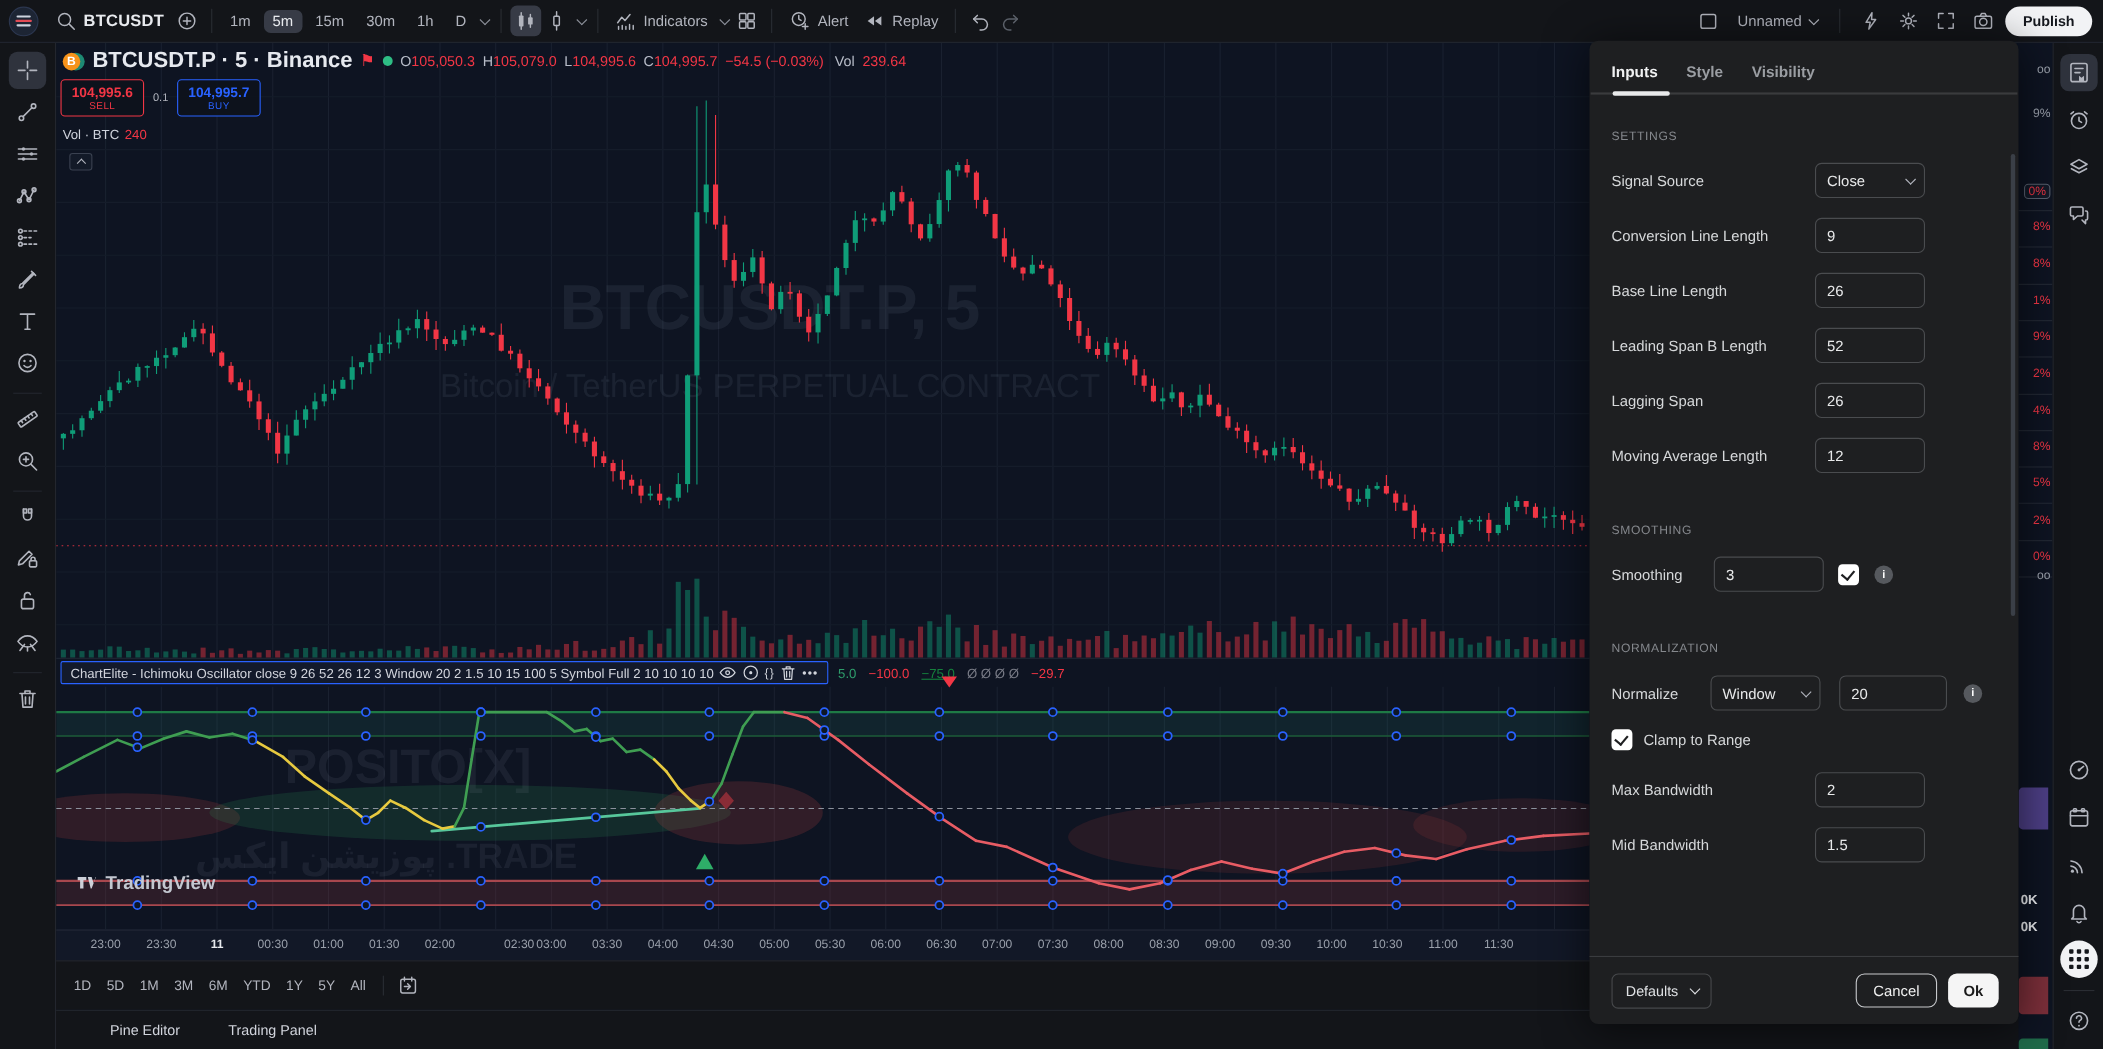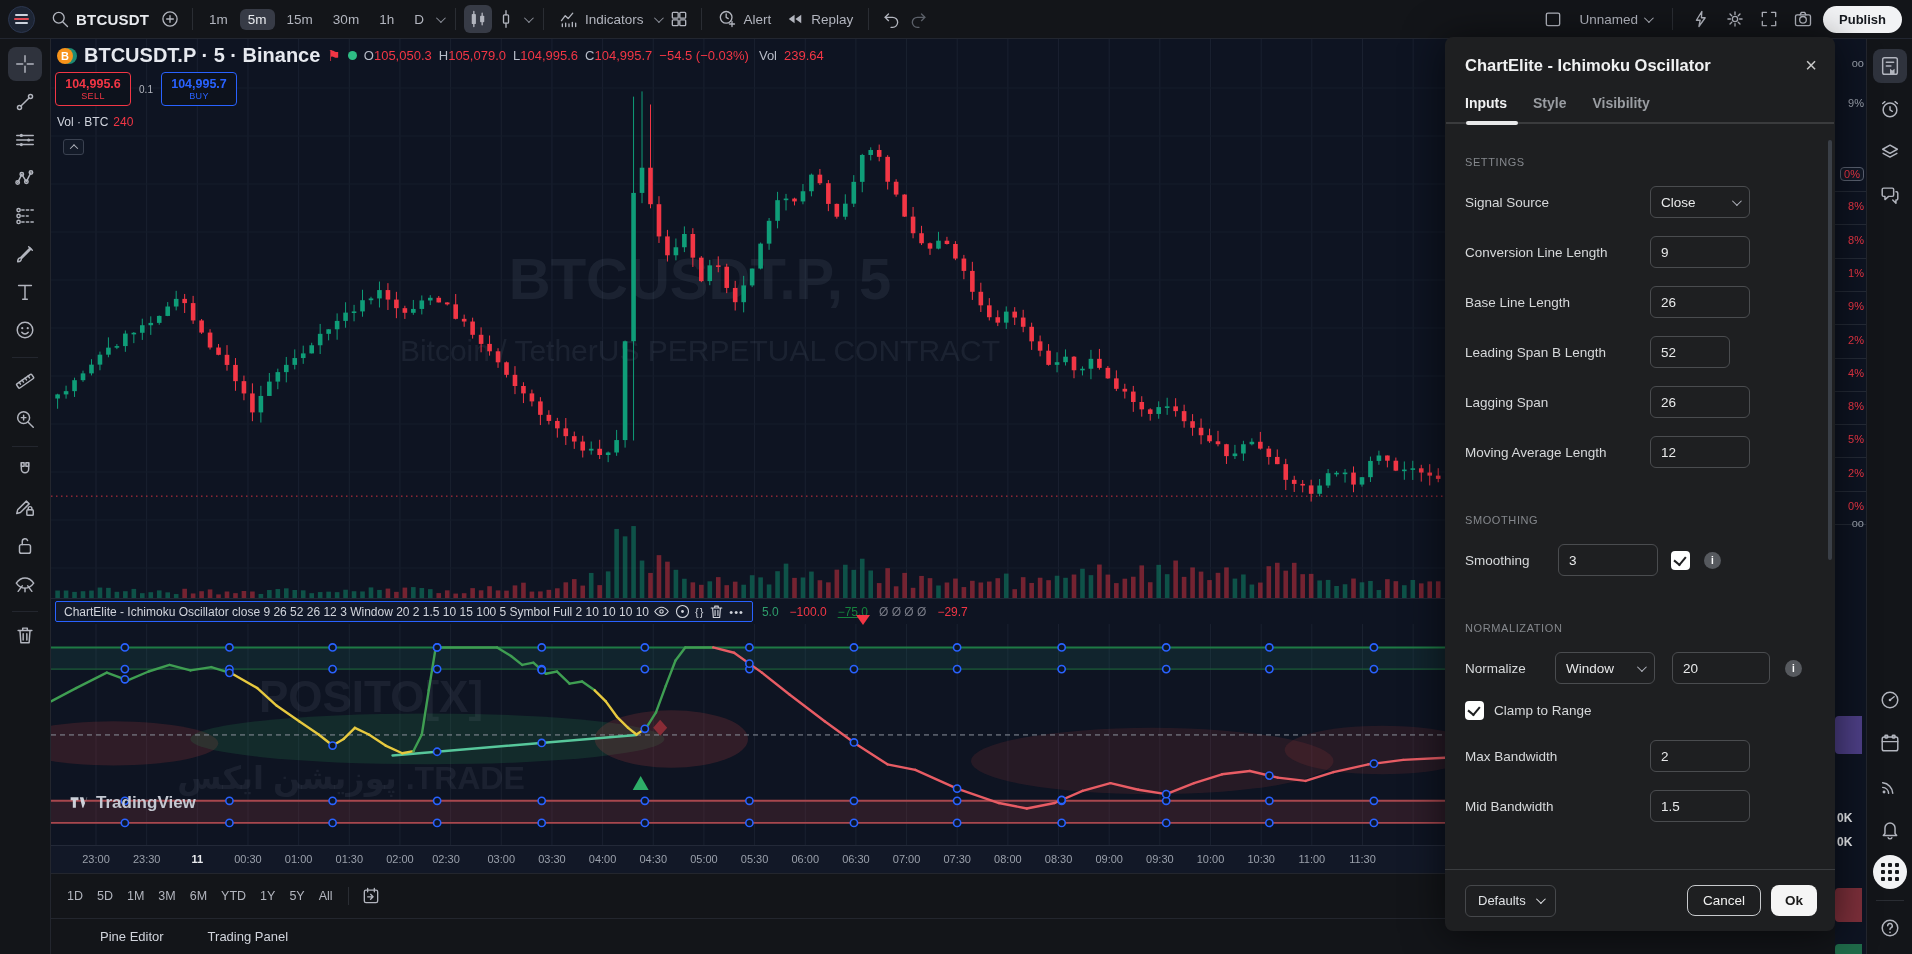--- a/index.html
+++ b/index.html
@@ -1199,21 +1199,21 @@
   </div>
 
   <div class="timeline" id="timeline">
       <span class="tl-label" style="left: 45px;">23:00</span>
       <span class="tl-label" style="left: 95.66px;">23:30</span>
       <span class="tl-label b" style="left: 146.32px;">11</span>
       <span class="tl-label" style="left: 196.98px;">00:30</span>
       <span class="tl-label" style="left: 247.64px;">01:00</span>
       <span class="tl-label" style="left: 298.3px;">01:30</span>
       <span class="tl-label" style="left: 348.96px;">02:00</span>
-      <span class="tl-label" style="left: 395px;">02:30</span>
+      <span class="tl-label" style="left: 421px;">02:30</span>
       <span class="tl-label" style="left: 450.28px;">03:00</span>
       <span class="tl-label" style="left: 500.94px;">03:30</span>
       <span class="tl-label" style="left: 551.6px;">04:00</span>
       <span class="tl-label" style="left: 602.26px;">04:30</span>
       <span class="tl-label" style="left: 652.92px;">05:00</span>
       <span class="tl-label" style="left: 703.58px;">05:30</span>
       <span class="tl-label" style="left: 754.24px;">06:00</span>
       <span class="tl-label" style="left: 804.9px;">06:30</span>
       <span class="tl-label" style="left: 855.56px;">07:00</span>
       <span class="tl-label" style="left: 906.22px;">07:30</span>
@@ -1354,24 +1354,20 @@
       <div class="rs-btn">
         <span class="ic"><svg viewBox="0 0 24 24" class="svgic">
             <circle cx="12" cy="12" r="8.5"></circle>
             <path d="M9.5 9.5a2.5 2.5 0 1 1 3.5 2.3c-.8.35-1 .9-1 1.7"></path>
             <circle cx="12" cy="16.8" r="0.9" fill="currentColor" stroke="none"></circle>
           </svg></span>
       </div>
     </aside>
 
   <div class="dialog">
-    <div class="dlg-head">
-      <span class="dlg-title">ChartElite - Ichimoku Oscillator</span>
-      <span class="dlg-close">×</span>
-    </div>
     <div class="dlg-tabs" id="dlg-tabs">
         <span class="dlg-tab on">Inputs</span>
         <span class="dlg-tab">Style</span>
         <span class="dlg-tab">Visibility</span>
       </div>
     <div class="dlg-track">
         <i></i>
       </div>
     <div class="dlg-body" id="dlg-body">
         <div class="sec-label">SETTINGS</div>
@@ -1385,21 +1381,21 @@
         <div class="drow">
           <span class="lbl">Conversion Line Length</span>
           <input class="ctl" value="9" style="left: 185px; width: 100px;">
         </div>
         <div class="drow">
           <span class="lbl">Base Line Length</span>
           <input class="ctl" value="26" style="left: 185px; width: 100px;">
         </div>
         <div class="drow">
           <span class="lbl">Leading Span B Length</span>
-          <input class="ctl" value="52" style="left: 185px; width: 80px;">
+          <input class="ctl" value="52" style="left: 185px; width: 100px;">
         </div>
         <div class="drow">
           <span class="lbl">Lagging Span</span>
           <input class="ctl" value="26" style="left: 185px; width: 100px;">
         </div>
         <div class="drow">
           <span class="lbl">Moving Average Length</span>
           <input class="ctl" value="12" style="left: 185px; width: 100px;">
         </div>
         <div class="sec-label mt-lg">SMOOTHING</div>

